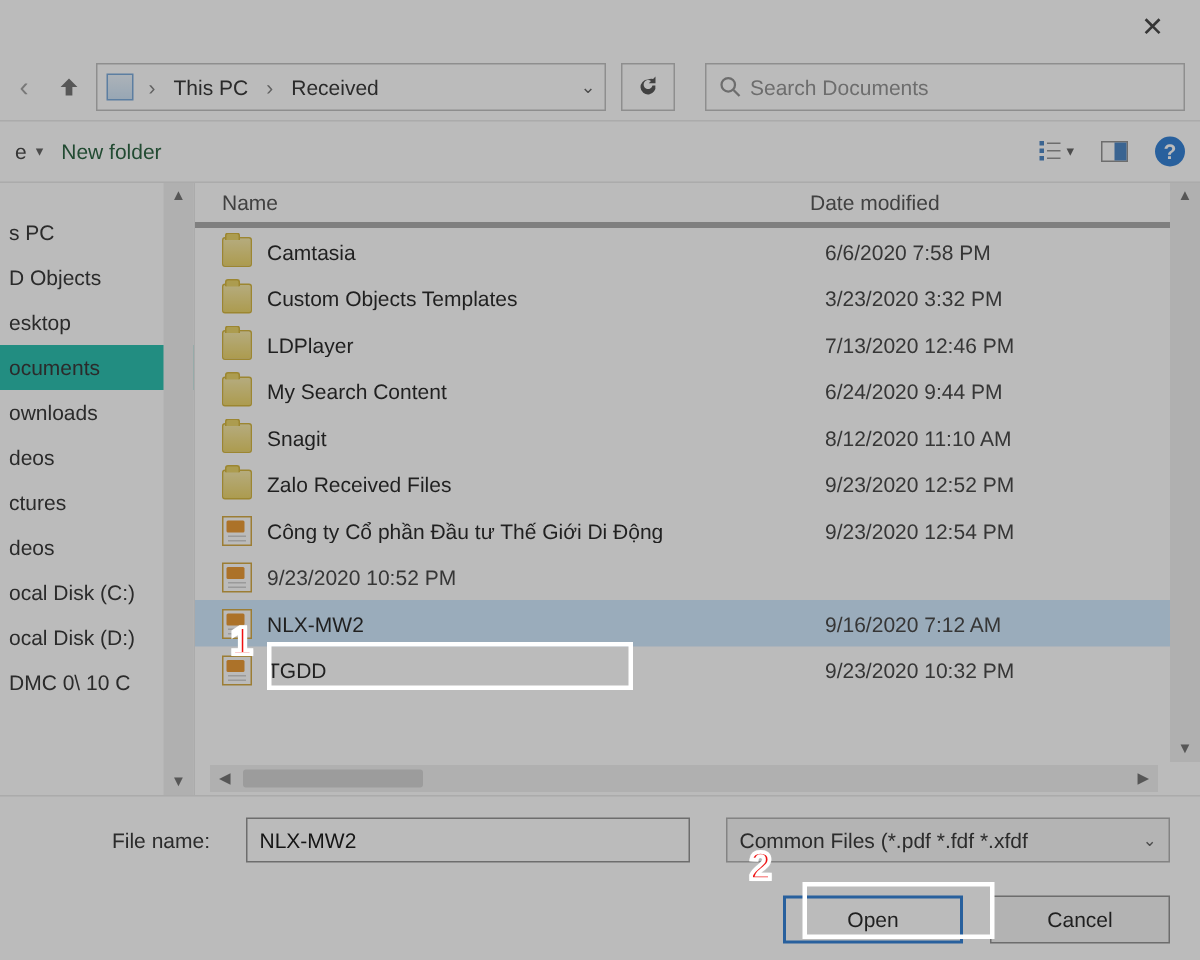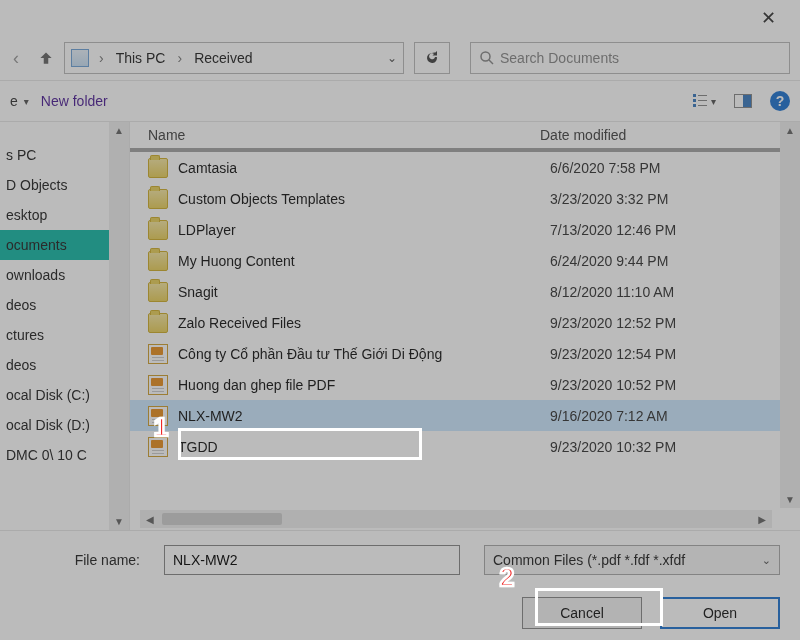--- a/index.html
+++ b/index.html
@@ -98,21 +98,21 @@
     height: 42px;
     border-top: 1px solid #e6e6e6;
     border-bottom: 1px solid #e6e6e6;
     display: flex;
     align-items: center;
     padding: 0 10px;
     gap: 12px;
   }
   .tb-left { display:flex; align-items:center; gap:6px; color:#333; }
   .tb-left .caret { font-size: 10px; color:#555; }
-  .new-folder { color: #4c1d95; }
+  .new-folder { color: #14532d; }
   .tb-right { margin-left: auto; display:flex; align-items:center; gap:18px; }
   .view-icon {
     display: inline-flex; align-items:center; gap:4px;
     color: #3a7abf;
   }
   .list-glyph {
     display:inline-block;
   }
   .list-glyph::before {
     content:"";
@@ -410,41 +410,40 @@
             <span class="name">Custom Objects Templates</span>
             <span class="date">3/23/2020 3:32 PM</span>
           </div>
           <div class="row">
             <span class="icon folder-ico"></span>
             <span class="name">LDPlayer</span>
             <span class="date">7/13/2020 12:46 PM</span>
           </div>
           <div class="row">
             <span class="icon folder-ico"></span>
-            <span class="name">My Huong Content</span>
+            <span class="name">My Search Content</span>
             <span class="date">6/24/2020 9:44 PM</span>
           </div>
           <div class="row">
             <span class="icon folder-ico"></span>
             <span class="name">Snagit</span>
             <span class="date">8/12/2020 11:10 AM</span>
           </div>
           <div class="row">
             <span class="icon folder-ico"></span>
             <span class="name">Zalo Received Files</span>
             <span class="date">9/23/2020 12:52 PM</span>
           </div>
           <div class="row">
             <span class="icon pdf-ico"></span>
             <span class="name">Công ty Cổ phần Đầu tư Thế Giới Di Động</span>
             <span class="date">9/23/2020 12:54 PM</span>
           </div>
           <div class="row">
             <span class="icon pdf-ico"></span>
-            <span class="name">Huong dan ghep file PDF</span>
             <span class="date">9/23/2020 10:52 PM</span>
           </div>
           <div class="row selected">
             <span class="icon pdf-ico"></span>
             <span class="name">NLX-MW2</span>
             <span class="date">9/16/2020 7:12 AM</span>
           </div>
           <div class="row">
             <span class="icon pdf-ico"></span>
             <span class="name">TGDD</span>
@@ -468,26 +467,26 @@
   <div class="footer">
     <div class="fn-row">
       <div class="fn-label">File name:</div>
       <input class="fn-input" value="NLX-MW2" style="">
       <div class="ft-select">
         <span>Common Files (*.pdf *.fdf *.xfdf</span>
         <span class="caret">⌄</span>
       </div>
     </div>
     <div class="btn-row">
+      <div class="btn primary">
+          <span>Open</span>
+        </div>
       <div class="btn">
           <span>Cancel</span>
         </div>
-      <div class="btn primary">
-          <span>Open</span>
-        </div>
     </div>
   </div>
 
 </div>
 
 <div class="dim"></div>
 
 <div class="sel-box" style="left:178px; top:428px; width:244px; height:32px;"></div>
 <div class="btn-box" style="left:535px; top:588px; width:128px; height:38px;"></div>
 

